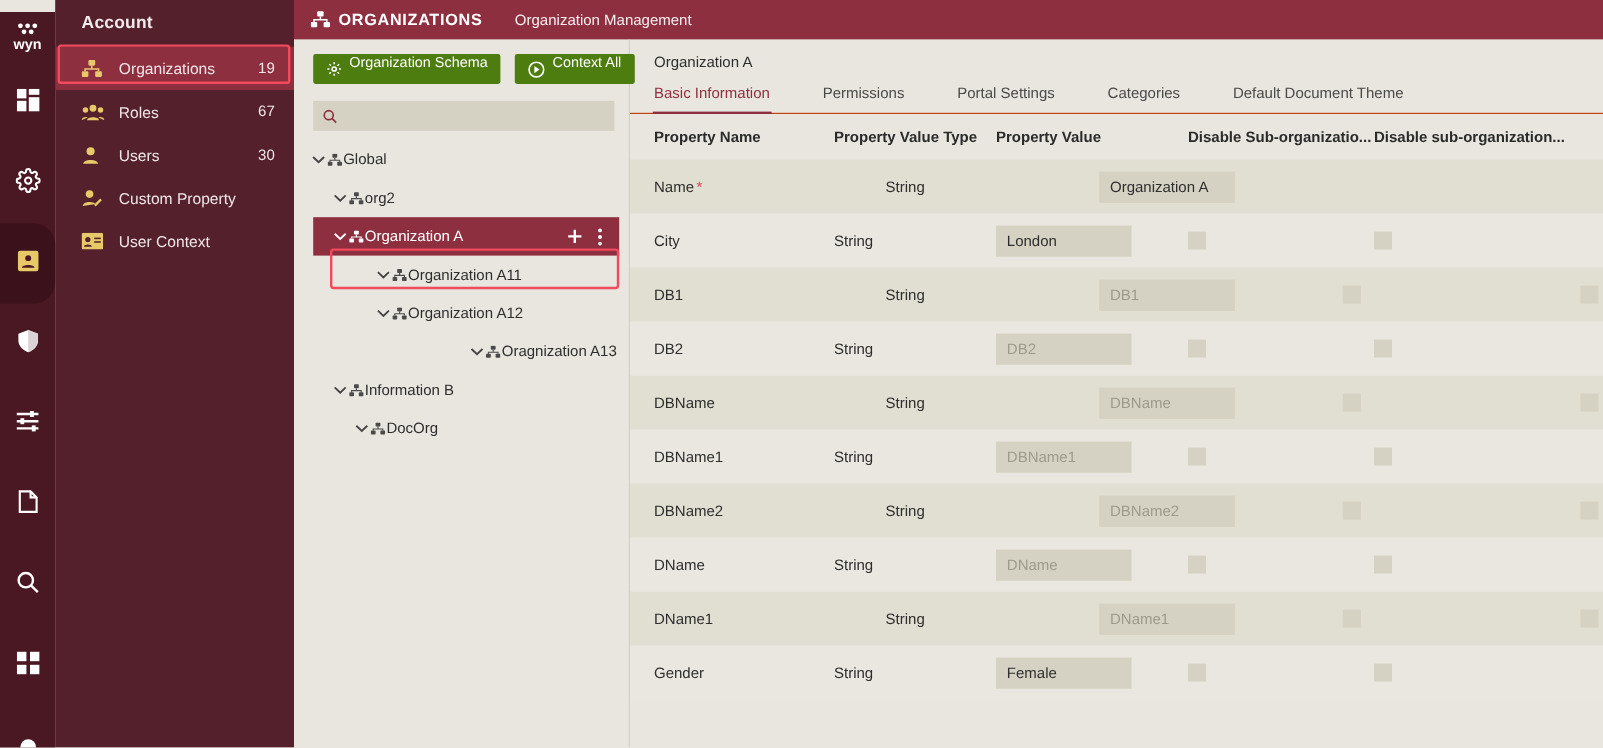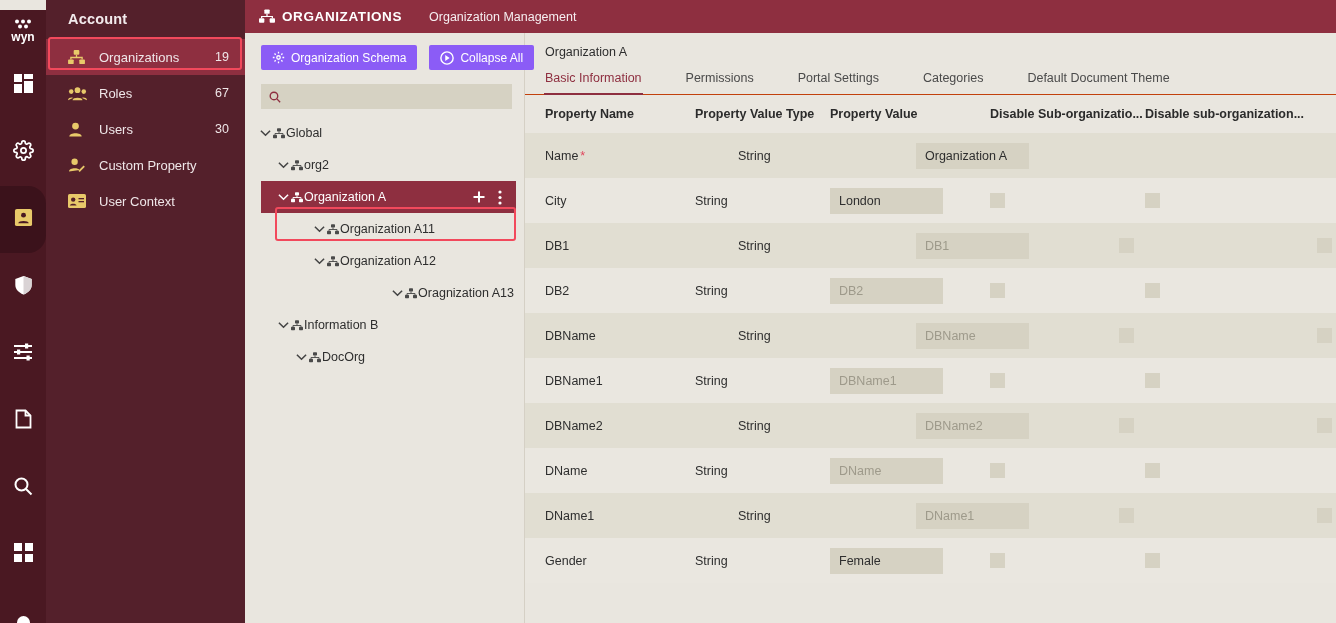--- a/index.html
+++ b/index.html
@@ -82,23 +82,23 @@
 
   .body { display: flex; height: 590px; background: #E9E6DF; }
 
   
   .treepanel {
     width: 280px; flex: 0 0 280px; height: 590px;
     border-right: 1px solid #D5D0C5; position: relative;
   }
   .tree-toolbar { display: flex; gap: 12px; padding: 12px 12px 0 16px; }
   .btn {
-    background: #8b5cf6; color: #fff; border: none; border-radius: 2px;
+    background: #4d7c0f; color: #fff; border: none; border-radius: 2px;
     font-size: 12px; font-family: "Liberation Sans", sans-serif;
-    height: 25px; display: inline-flex; align-items: center;
+    height: 25px; display: inline-flex; 
     padding: 0 11px; cursor: pointer; white-space: nowrap;
   }
   .btn .b-ic { display: flex; align-items: center; margin-right: 6px; }
   .searchbox {
     margin: 14px 12px 0 16px; height: 25px; background: #D6D2C3;
     display: flex; align-items: center; padding: 0 8px;
   }
   .searchbox .s-ic { display: flex; align-items: center; color: #8E2F40; }
   .searchbox input {
     border: none; background: transparent; outline: none; flex: 1;
@@ -358,21 +358,21 @@
             </span>
             <span>Organization Schema</span>
           </button>
           <button class="btn">
             <span class="b-ic">
               <svg width="14" height="14" viewBox="0 0 16 16">
                   <circle cx="8" cy="8" r="7" fill="none" stroke="#fff" stroke-width="1.6"></circle>
                   <path d="M6 4.5 L11 8 L6 11.5 Z" fill="#fff"></path>
                 </svg>
             </span>
-            <span>Collapse All</span>
+            <span>Context All</span>
           </button>
         </div>
 
         <div class="searchbox">
           <span class="s-ic">
             <svg width="12" height="12" viewBox="0 0 14 14" fill="none" stroke="#8E2F40" stroke-width="1.6">
                 <circle cx="5.8" cy="5.8" r="4.4"></circle>
                 <path d="M9.2 9.2 13 13"></path>
               </svg>
           </span>

